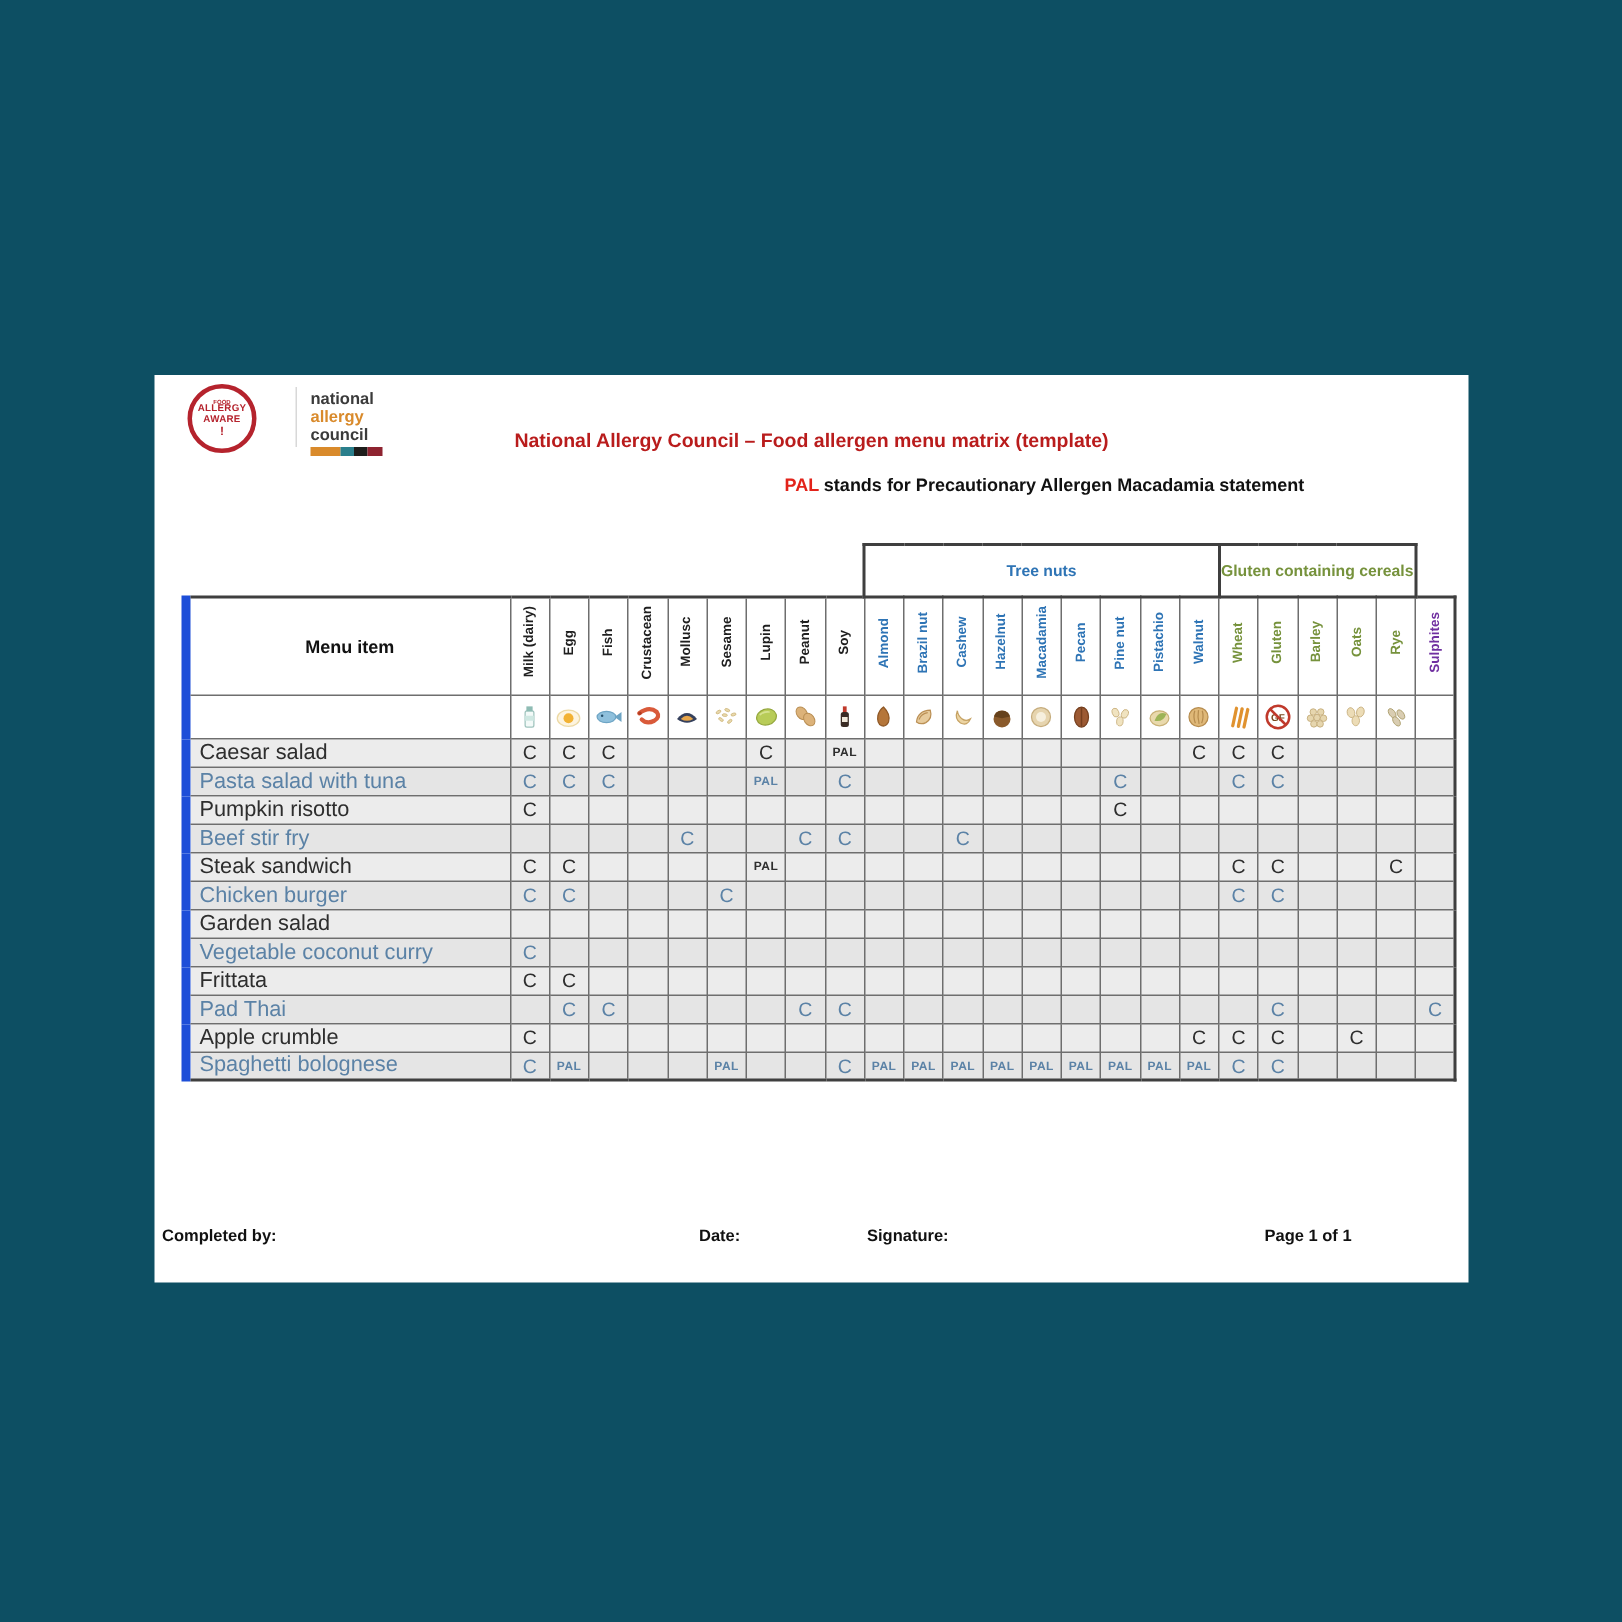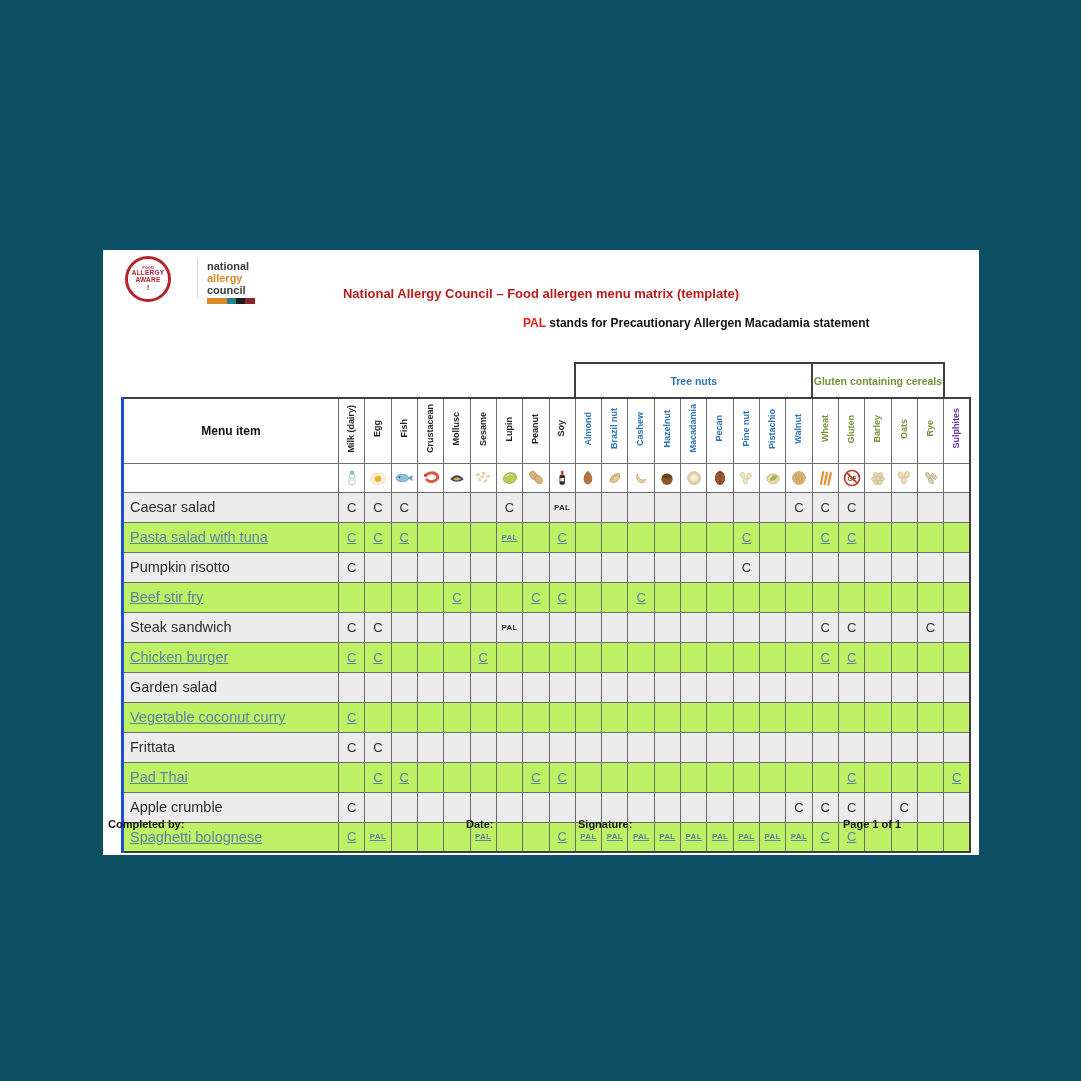--- a/index.html
+++ b/index.html
@@ -50,32 +50,32 @@
   #matrix tr.hdr { height: 65px; }
   #matrix tr.hdr th { border-top: 2px solid #3f3f3f; background: #fff; vertical-align: middle; text-align: center; }
   #matrix th.menu-h { font-size: 12px; font-weight: bold; color: #111; }
   .vlabel {
     display: inline-block; writing-mode: vertical-rl; transform: rotate(180deg);
     font-size: 9px; font-weight: bold; line-height: 1.05; white-space: nowrap;
   }
   #matrix tr.icons { height: 29px; }
   #matrix tr.icons td { text-align: center; vertical-align: middle; background: #fff; }
   #matrix tr.icons td svg { vertical-align: middle; }
-  #matrix tr.drow { height: 30px; }
+  #matrix tr.drow { height: 19px; }
   #matrix tr.drow td { vertical-align: middle; }
   #matrix tr.ink-black { background: #ececec; color: #2e2e2e; }
-  #matrix tr.ink-blue  { background: #bef264; color: #5b82a6; text-decoration: underline; }
+  #matrix tr.ink-blue  { background: #e5e5e5; color: #5b82a6; }
   #matrix td.name {
     font-family: cursive, sans-serif; font-size: 14.5px; padding: 0 0 0 6px;
     white-space: nowrap; overflow: hidden;
   }
   #matrix td.mark { text-align: center; font-family: cursive, sans-serif; }
   #matrix td.mark.mc  { font-size: 13px; }
   #matrix td.mark.mpal{ font-size: 8px; letter-spacing: .3px; font-weight: bold; }
-  #matrix .bl { border-left: 3px solid #1d4ed8; }
+  #matrix .bl { border-left: 6px solid #1d4ed8; }
   #matrix .br { border-right: 2px solid #3f3f3f; }
   #matrix .bb { border-bottom: 2px solid #3f3f3f; }
   
   #footer { position: absolute; left: 0; top: 568px; width: 100%; height: 20px;
     font-size: 11px; font-weight: bold; color: #111; }
   #footer .f-completed { position: absolute; left: 5px; }
   #footer .f-date      { position: absolute; left: 327px; margin-left: 36px; }
   #footer .f-sign      { position: absolute; left: 475px; }
   #footer .f-page      { position: absolute; left: 740px; }
 </style>

